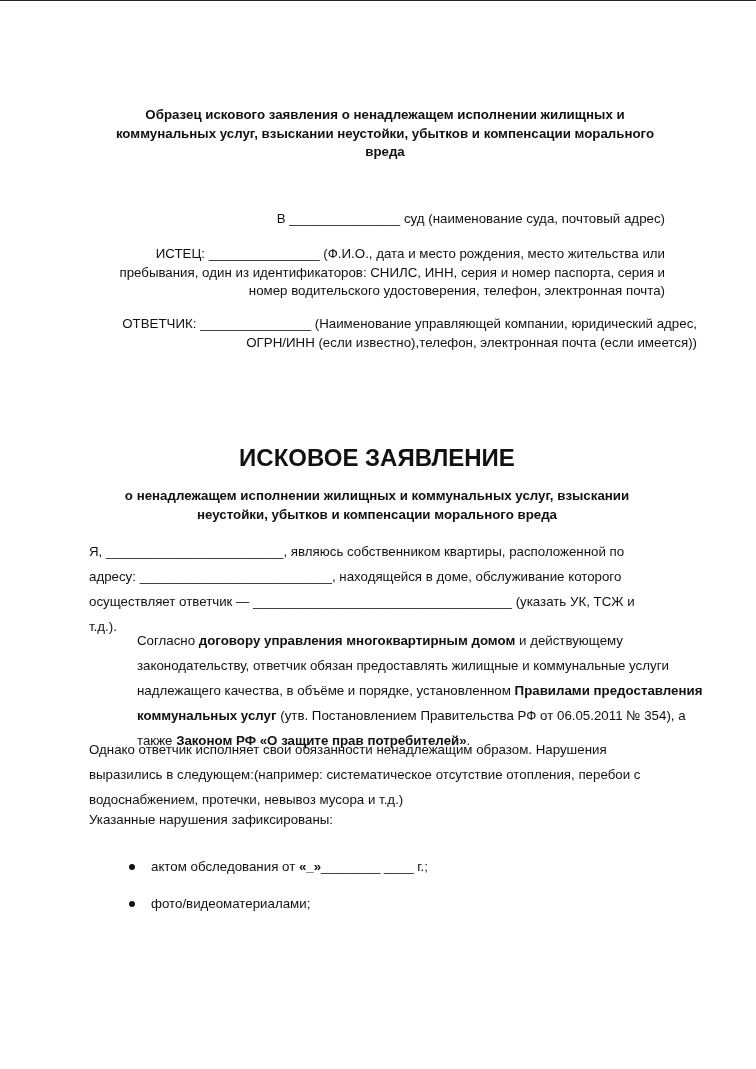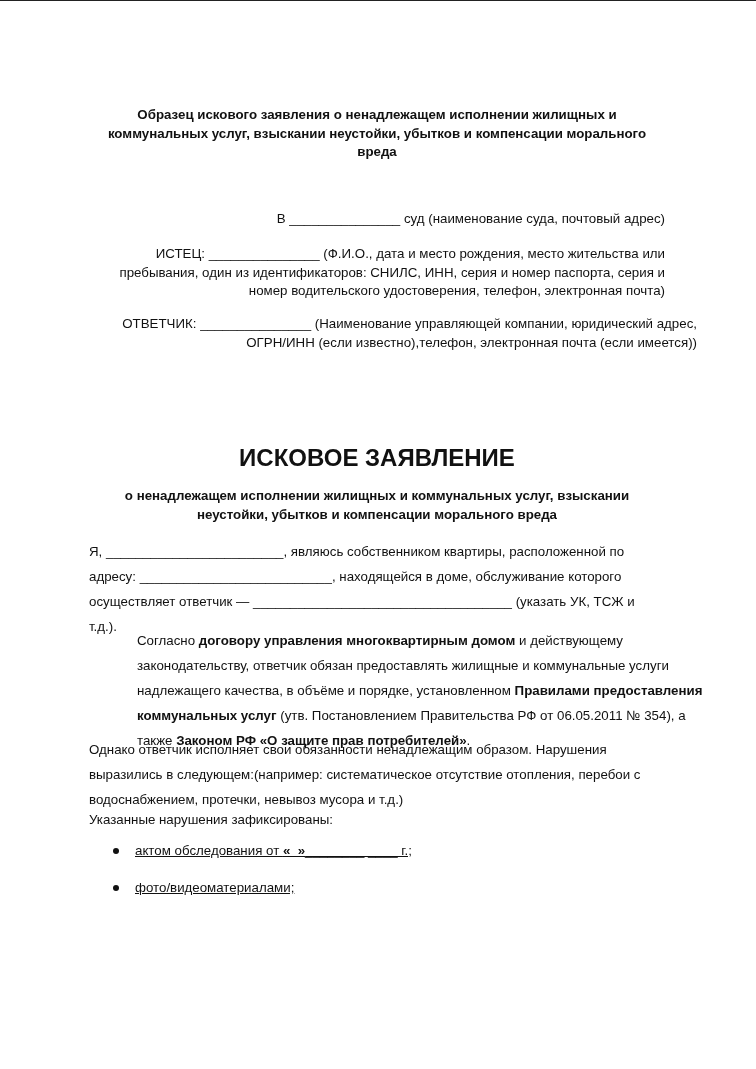--- a/index.html
+++ b/index.html
@@ -3,21 +3,21 @@
 <meta charset="utf-8">
 <style>
   html, body { margin:0; padding:0; background:#ffffff; }
   body {
     width:756px; height:1069px; position:relative; overflow:hidden;
     font-family:"Liberation Sans", sans-serif; color:#111111;
     border-top:1px solid #222222; box-sizing:border-box;
   }
   .page { position:absolute; left:89px; width:576px; top:0; }
   .doc-title {
-    position:absolute; top:105px; left:0; width:576px;
+    position:absolute; top:105px; left:8px; width:576px;
     text-align:center; font-weight:bold; font-size:13.3px; line-height:18.6px;
   }
   .header-block {
     position:absolute; left:0; width:576px; text-align:right;
     font-size:13.3px; line-height:18.6px;
   }
   .court { top:209px; }
   .plaintiff { top:244px; }
   .defendant { top:314px;margin-left:32px; }
   .main-heading {
@@ -29,21 +29,21 @@
     font-weight:bold; font-size:13.3px; line-height:18.6px;
   }
   .para {
     position:absolute; left:0; width:576px; font-size:13.3px; line-height:25px;
     text-align:left;
   }
   .p1 { top:538px; }
   .p2 { top:627px;margin-left:48px; }
   .p3 { top:736px; }
   .p4 { top:806px; }
-  .list { position:absolute; left:0; width:576px; top:841px; margin:0; padding:0; list-style:none;text-decoration:underline; }
+  .list { position:absolute; left:0; width:576px; top:841px; margin:16px; padding:0; list-style:none; }
   .list li { position:relative; padding-left:46px; font-size:13.3px; line-height:18.6px; height:37px; }
   .bullet {
     position:absolute; left:24px; top:6px; width:6px; height:6px; border-radius:50%;
     background:#111111;
   }
   b, .bold { font-weight:bold; }
 </style>
 </head>
 <body>
 

